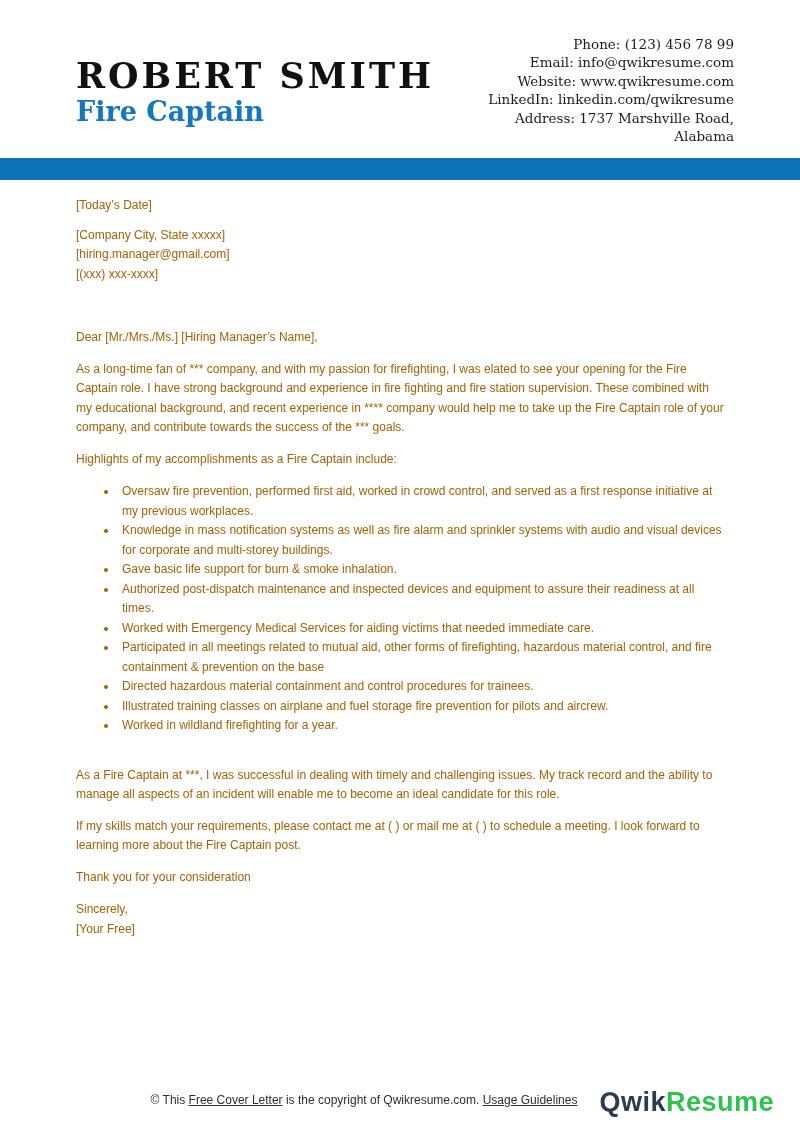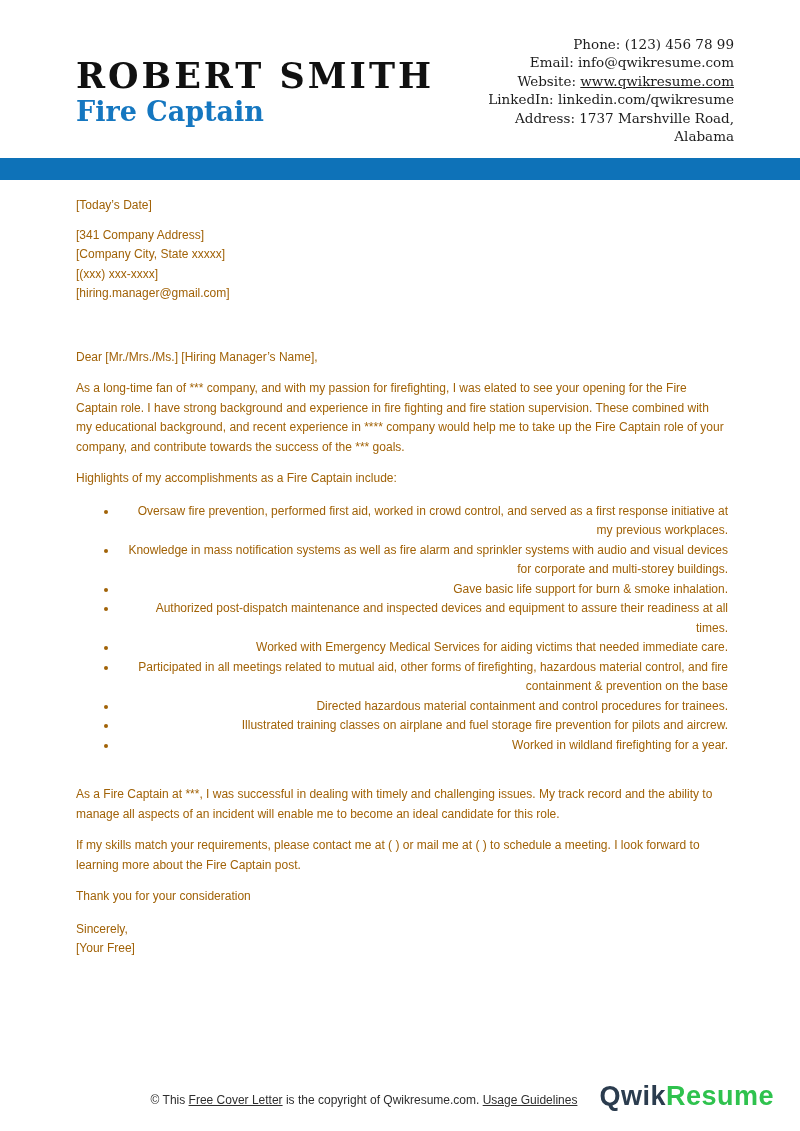--- a/index.html
+++ b/index.html
@@ -47,21 +47,21 @@
   }
   .contact {
     font-family: "DejaVu Serif", serif;
     font-size: 13.5px;
     line-height: 18.5px;
     text-align: right;
     color: #1c1c1c;
     padding-top: 2px;
   }
   .contact .row { white-space: nowrap; }
-  .u { text-decoration: underline; }
+  .u { }
   
   .accent-bar {
     width: 800px;
     height: 22px;
     background: var(--accent);
   }
   
   .letter {
     padding: 16px 72px 0 76px;
     font-size: 12px;
@@ -69,21 +69,21 @@
     color: #a16207;
   }
   .recipient { margin-top: 10px; }
   .salutation { margin-top: 44px; }
   .para { margin-top: 12px; }
   .bullets {
     margin-top: 13px;
     padding-left: 42px;
     list-style: disc outside;
   }
-  .bullets li { padding-left: 4px; text-align: right; }
+  .bullets li { padding-left: 4px; }
   .para-after-list { margin-top: 30px; }
   .closing-block { margin-top: 13px; }
   
   .footer {
     position: absolute;
     left: 0; right: 0;
     bottom: 8px;
     height: 44px;
   }
   .footer-note {
@@ -96,21 +96,21 @@
     white-space: nowrap;
   }
   .footer-note a {
     color: #2e2e2e;
     text-decoration: underline;
     cursor: pointer;
   }
   .logo {
     position: absolute;
     right: 26px;
-    top: 2px;
+    top: 8px;
     font-family: "Liberation Sans", sans-serif;
     font-weight: 700;
     font-size: 27px;
     letter-spacing: 0.5px;
     white-space: nowrap;
   }
   .logo .qwik { color: var(--logo-dark); }
   .logo .resume { color: var(--logo-green); }
 </style>
 </head>
@@ -132,24 +132,23 @@
       <div class="row">Alabama</div>
     </div>
   </div>
 
   <div class="accent-bar"></div>
 
   <div class="letter">
     <div>[Today’s Date]</div>
 
     <div class="recipient">
-      <div>[341 Company Address]</div>
       <div>[Company City, State xxxxx]</div>
+      <div>[hiring.manager@gmail.com]</div>
       <div>[(xxx) xxx-xxxx]</div>
-      <div>[hiring.manager@gmail.com]</div>
     </div>
 
     <div class="salutation">Dear [Mr./Mrs./Ms.] [Hiring Manager’s Name],</div>
 
     <div class="para">As a long-time fan of *** company, and with my passion for firefighting, I was elated to see your opening for the Fire Captain role. I have strong background and experience in fire fighting and fire station supervision. These combined with my educational background, and recent experience in **** company would help me to take up the Fire Captain role of your company, and contribute towards the success of the *** goals.</div>
 
     <div class="para">Highlights of my accomplishments as a Fire Captain include:</div>
 
     <ul class="bullets">
       <li>Oversaw fire prevention, performed first aid, worked in crowd control, and served as a first response initiative at my previous workplaces.</li>

